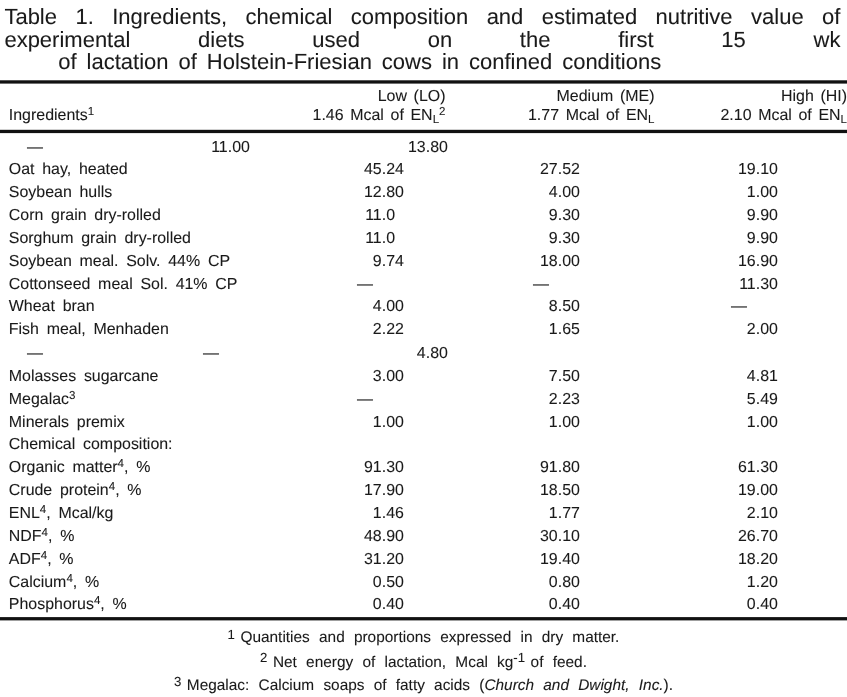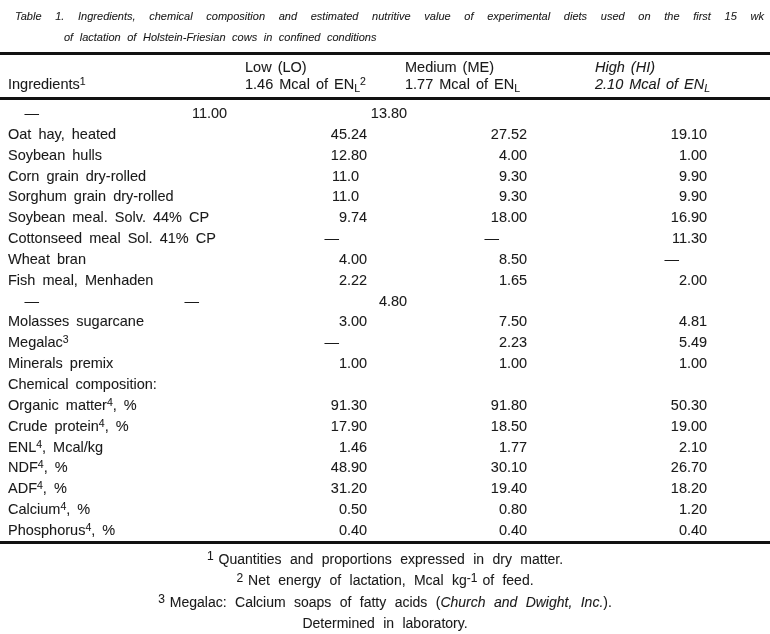--- a/index.html
+++ b/index.html
@@ -5,35 +5,35 @@
   html,body{margin:0;padding:0;background:#ffffff;}
   body{
     width:770px;height:634px;overflow:hidden;
     font-family:"Liberation Sans", sans-serif;
     color:#1a1a1a;
     -webkit-text-stroke:0.2px rgba(0,0,0,.35);
   }
   .page{position:relative;width:770px;height:634px;background:#fff;}
 
   
-  .caption{padding:6px 6px 0 15px;font-size:11px;line-height:20.5px;word-spacing:3.5px;font-style:italic;}
+  .caption{padding:6px 6px 0 4px;font-size:20px;line-height:20.5px;word-spacing:3.5px;}
   .cap-line1{text-align:justify;text-align-last:justify;}
   .cap-line2{padding-left:49px;}
 
   
   .rule{height:3px;background:#111;}
   .rule-top{margin-top:5px;}
 
   
   .thead{display:flex;align-items:flex-end;padding:4px 0 4px 0;font-size:14.5px;line-height:17px;word-spacing:2px;}
   .th-label{width:245px;padding-left:8px;box-sizing:border-box;}
-  .th-col{text-align:left;}
+  .th-col{text-align:right;}
   .th-lo{width:160px;}
   .th-me{width:190px;}
-  .th-hi{width:175px;font-style:italic;}
+  .th-hi{width:175px;}
 
   
   .tbody{padding-top:3px;font-size:14.5px;line-height:20.85px;word-spacing:3px;}
   .trow{display:flex;}
   .c-label{width:300px;padding-left:8px;box-sizing:border-box;white-space:nowrap;}
   .c-val{display:flex;}
   .c-lo{width:160px;}
   .c-me{width:180px;}
   .c-hi{width:130px;justify-content:center;}
   .ip{flex:0 0 47px;width:47px;text-align:right;box-sizing:border-box;}
@@ -283,21 +283,21 @@
         <div class="c-label">Organic matter<sup>4</sup>, %</div>
         <div class="c-val c-lo">
           <span class="ip">91</span>
           <span class="fp">.30</span>
         </div>
         <div class="c-val c-me">
           <span class="ip">91</span>
           <span class="fp">.80</span>
         </div>
         <div class="c-val c-hi">
-          <span class="ip">50</span>
+          <span class="ip">61</span>
           <span class="fp">.30</span>
         </div>
       </div>
       <div class="trow">
         <div class="c-label">Crude protein<sup>4</sup>, %</div>
         <div class="c-val c-lo">
           <span class="ip">17</span>
           <span class="fp">.90</span>
         </div>
         <div class="c-val c-me">

